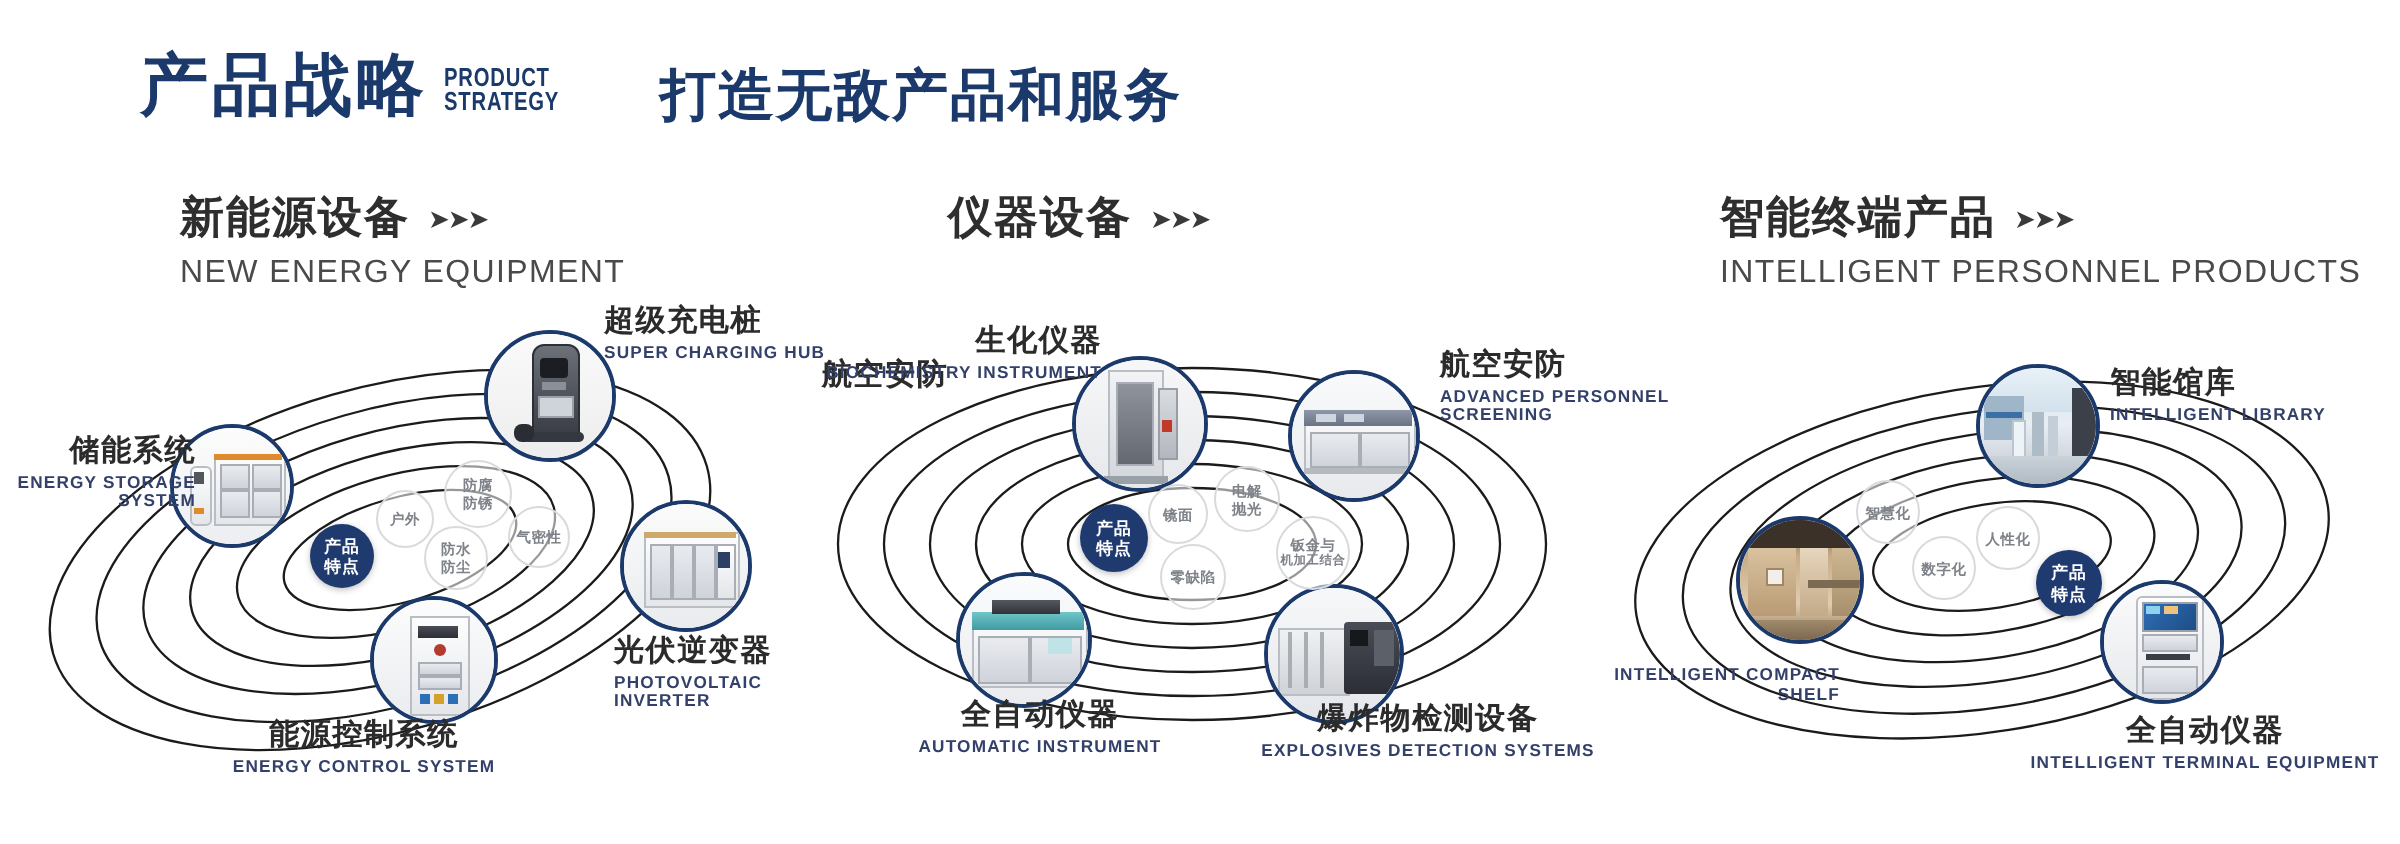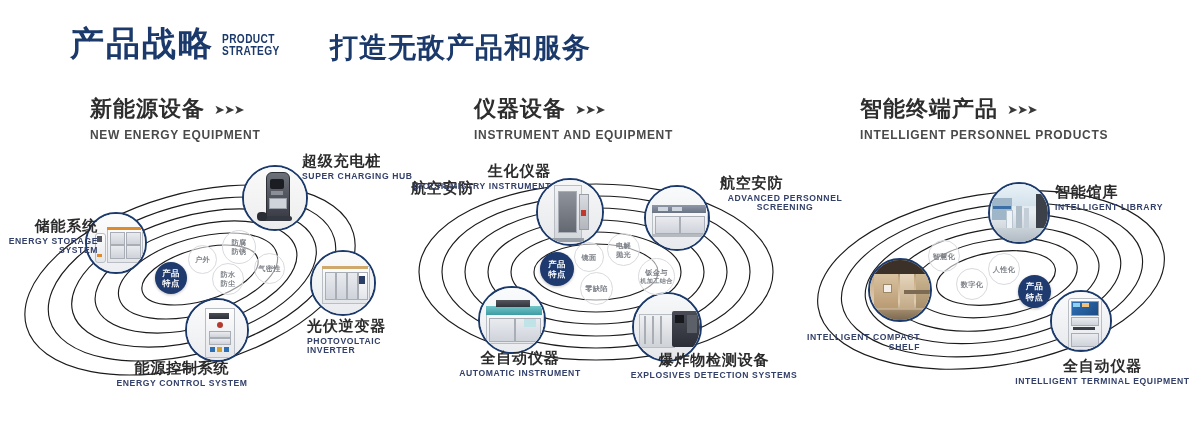--- a/index.html
+++ b/index.html
@@ -27,21 +27,21 @@
   .hd-sub{
     position:absolute;left:330px;top:34px;
     font-size:28px;font-weight:700;color:#1b3a6b;letter-spacing:1px;line-height:1;
   }
 
   
   .sect-title{position:absolute;margin-left:24px;}
   .st-row{display:flex;align-items:center;gap:9px;}
   .st-cn{font-size:22px;font-weight:700;color:#2e2e2e;letter-spacing:1px;line-height:1;}
   .st-arrows{color:#3a3a3a;font-size:13px;letter-spacing:-1px;font-weight:700;line-height:1;}
-  .st-en{margin-top:8px;font-size:12px;font-weight:700;color:#4a4a4a;letter-spacing:.7px;}
+  .st-en{margin-top:8px;font-size:16px;font-weight:400;color:#4a4a4a;letter-spacing:.7px;}
 
   
   .group{position:absolute;top:150px;width:400px;height:250px;}
   .g1{left:0;}
   .g2{left:400px;}
   .g3{left:800px;}
   .orbit-svg{position:absolute;left:0;top:0;width:400px;height:250px;}
 
   
   .node{
@@ -102,21 +102,20 @@
       <span class="st-arrows">➤➤➤</span>
     </div>
     <div class="st-en">NEW ENERGY EQUIPMENT</div>
   </div>
 
   <div class="sect-title" style="left:450px;top:98px;">
     <div class="st-row">
       <span class="st-cn">仪器设备</span>
       <span class="st-arrows">➤➤➤</span>
     </div>
-    <div class="st-en">INSTRUMENT AND EQUIPMENT</div>
   </div>
 
   <div class="sect-title" style="left:836px;top:98px;">
     <div class="st-row">
       <span class="st-cn">智能终端产品</span>
       <span class="st-arrows">➤➤➤</span>
     </div>
     <div class="st-en">INTELLIGENT PERSONNEL PRODUCTS</div>
   </div>
 
@@ -306,21 +305,21 @@
 
   <div class="nlabel ta-l" style="left:411px;top:180px;width:80px;">
     <div class="nl-cn">航空安防</div>
   </div>
   <div class="nlabel ta-r" style="left:398px;top:163px;width:153px;">
     <div class="nl-cn">生化仪器</div>
     <div class="nl-en" style="white-space:normal;">BIOCHEMISTRY INSTRUMENT</div>
   </div>
   <div class="nlabel ta-l" style="left:720px;top:175px;width:130px;">
     <div class="nl-cn">航空安防</div>
-    <div class="nl-en" style="white-space:normal;text-align:center;">ADVANCED PERSONNEL SCREENING</div>
+    <div class="nl-en" style="white-space:normal;">ADVANCED PERSONNEL SCREENING</div>
   </div>
   <div class="nlabel ta-c" style="left:425px;top:350px;width:190px;">
     <div class="nl-cn">全自动仪器</div>
     <div class="nl-en">AUTOMATIC INSTRUMENT</div>
   </div>
   <div class="nlabel ta-c" style="left:618px;top:352px;width:192px;">
     <div class="nl-cn">爆炸物检测设备</div>
     <div class="nl-en">EXPLOSIVES DETECTION SYSTEMS</div>
   </div>
 

